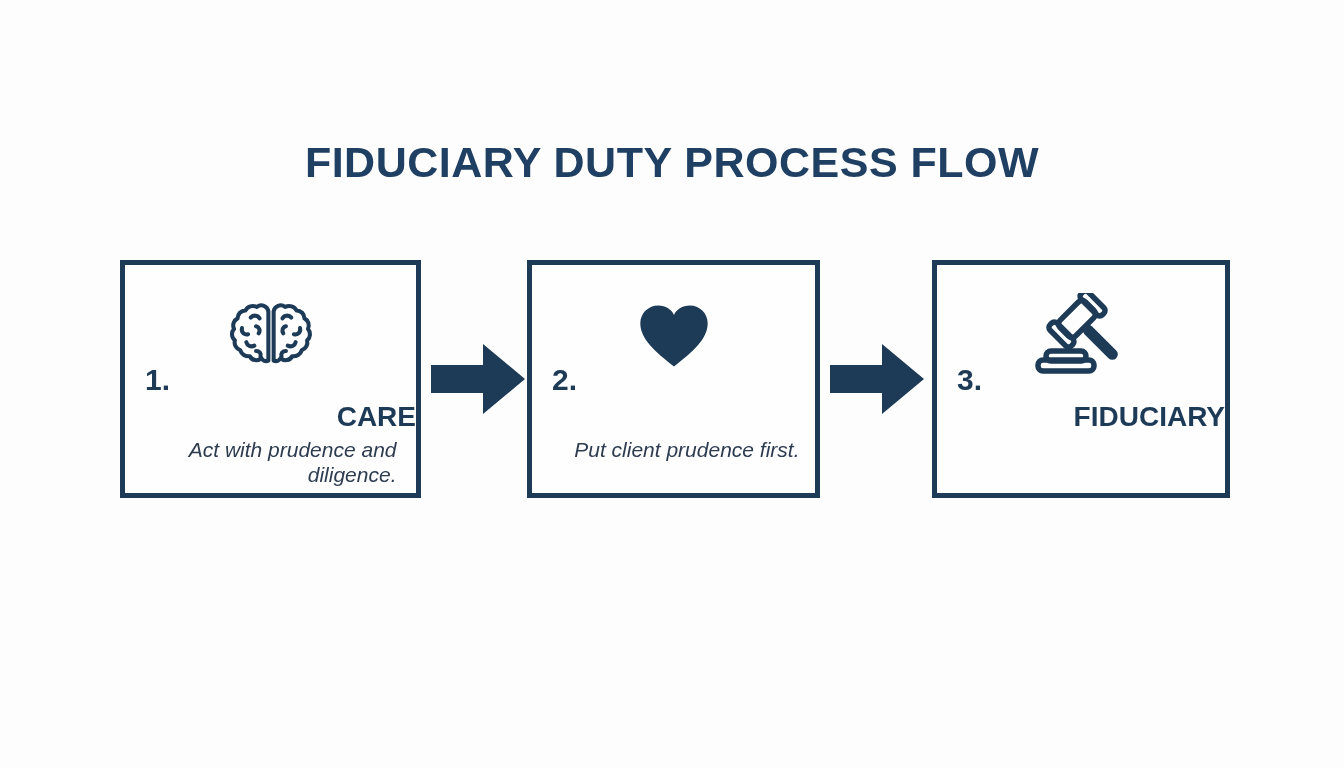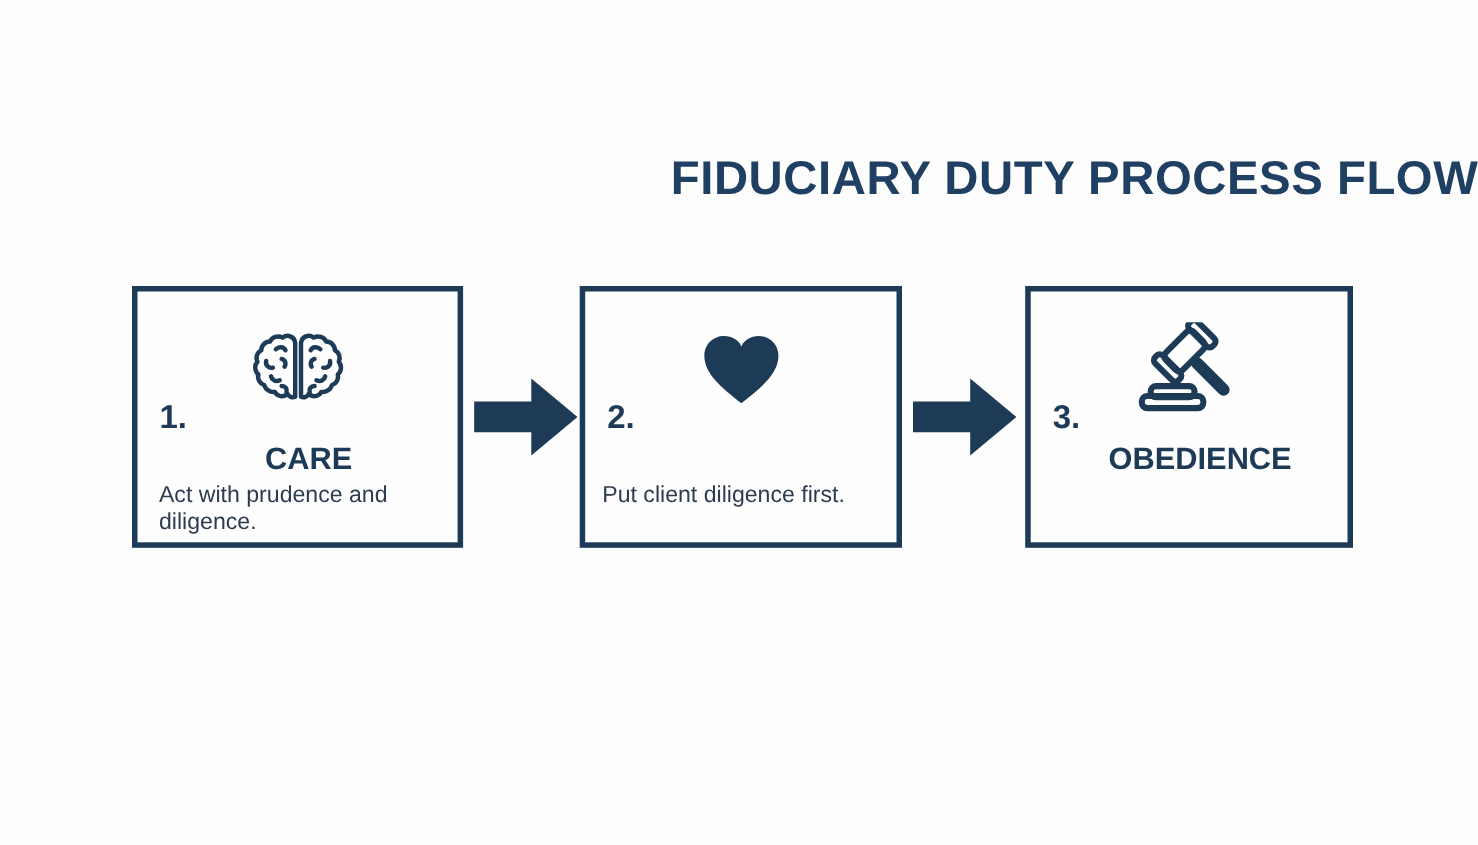--- a/index.html
+++ b/index.html
@@ -14,21 +14,21 @@
     height: 768px;
     background: var(--background, #fdfdfd);
     overflow: hidden;
   }
   .title {
     position: absolute;
     top: 138px;
     left: 0;
     width: 100%;
     margin: 0;
-    text-align: right;
+    text-align: center;
     font-size: 43px;
     font-weight: 700;
     letter-spacing: 0.5px;
     color: var(--title, #1f3f63);
   }
   .step-box {
     position: absolute;
     top: 260px;
     height: 238px;
     width: 297px;
@@ -54,37 +54,38 @@
     width: 100%;
     height: 86px;
     display: flex;
     align-items: center;
     justify-content: center;
   }
   .icon-wrap svg { display: block; }
   .step-heading {
     position: absolute;
     top: 136px;
-    left: 10px;
+    left: 0;
     width: 100%;
-    text-align: center;
+    text-align: right;
     font-size: 28px;
     font-weight: 700;
     color: var(--navy, #1d3a57);
   }
   .step-desc {
     position: absolute;
     top: 172px;
     left: 50%;
     transform: translateX(-50%);
     width: 252px;
-    text-align: left;
+    text-align: right;
     font-size: 21px;
     line-height: 25px;
     color: var(--subtitle, #2e3c50);
+    font-style: italic;
   }
   .flow-arrow {
     position: absolute;
     top: 342px;
     width: 94px;
     height: 74px;
   }
   .arrow-1 { left: 431px; }
   .arrow-2 { left: 830px; }
   .st {
@@ -139,21 +140,21 @@
     </svg>
   </div>
 
   <div class="step-box box-2">
     <span class="step-number">2.</span>
     <div class="icon-wrap">
       <svg width="80" height="70" viewBox="0 0 76 66">
         <path class="fillnavy" d="M 38 62 C 20 48 6 36 6 21 C 6 11 14 4 23 4 C 30 4 36 8 38 13 C 40 8 46 4 53 4 C 62 4 70 11 70 21 C 70 36 56 48 38 62 Z"></path>
       </svg>
     </div>
-    <div class="step-desc">Put client diligence first.</div>
+    <div class="step-desc">Put client prudence first.</div>
   </div>
 
   <div class="flow-arrow arrow-2">
     <svg width="94" height="74" viewBox="0 0 94 74">
       <polygon class="fillnavy" points="0,23 52,23 52,2 94,37 52,72 52,51 0,51"></polygon>
     </svg>
   </div>
 
   <div class="step-box box-3">
     <span class="step-number">3.</span>
@@ -164,16 +165,16 @@
             <rect x="30" y="15" width="36" height="22" rx="5"></rect>
             <rect x="21" y="11" width="10" height="30" rx="4"></rect>
             <rect x="65" y="11" width="10" height="30" rx="4"></rect>
             <line x1="48" y1="42" x2="48" y2="76" stroke-width="11"></line>
           </g>
           <rect x="17" y="58" width="40" height="10" rx="5"></rect>
           <rect x="9" y="67" width="56" height="11" rx="5"></rect>
         </g>
       </svg>
     </div>
-    <div class="step-heading">OBEDIENCE</div>
+    <div class="step-heading">FIDUCIARY</div>
   </div>
 
 </div>
 
 </body></html>

